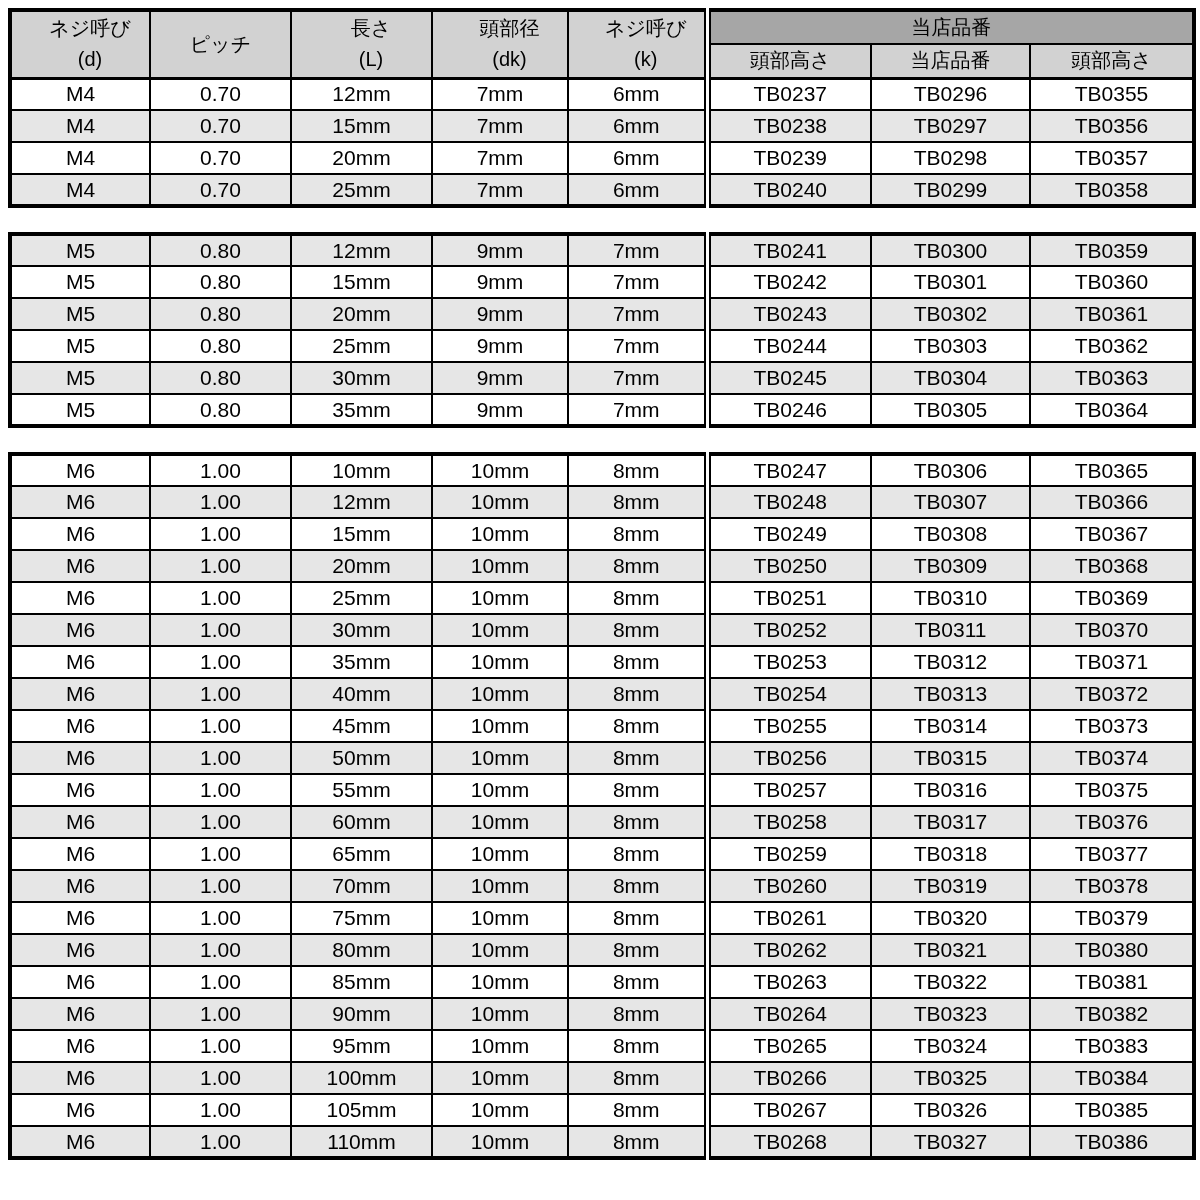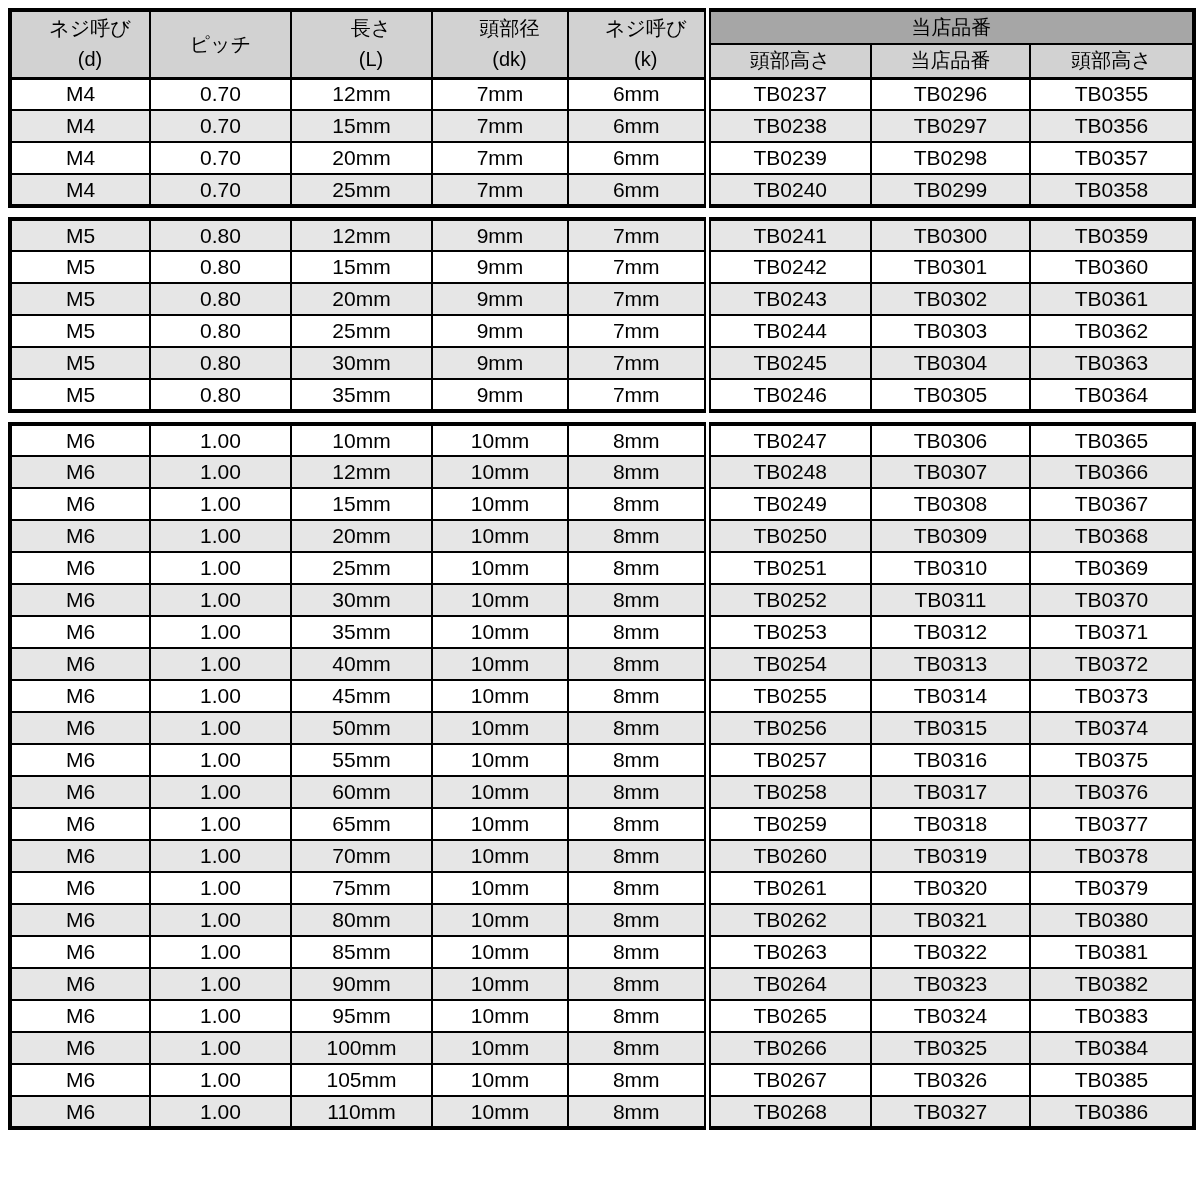--- a/index.html
+++ b/index.html
@@ -17,21 +17,21 @@
     width: 1200px;
     height: 1200px;
     padding: 8px;
   }
   table.block {
     border-collapse: collapse;
     table-layout: fixed;
     width: 1184px;
     border: 4px solid var(--border, #000);
   }
-  table.block + table.block { margin-top: 9px; }
+  table.block + table.block { margin-top: 24px; }
   th, td {
     box-sizing: border-box;
     border: 2px solid var(--border, #000);
     text-align: center;
     vertical-align: middle;
     padding: 0;
     white-space: nowrap;
     overflow: hidden;
     font-weight: normal;
   }

